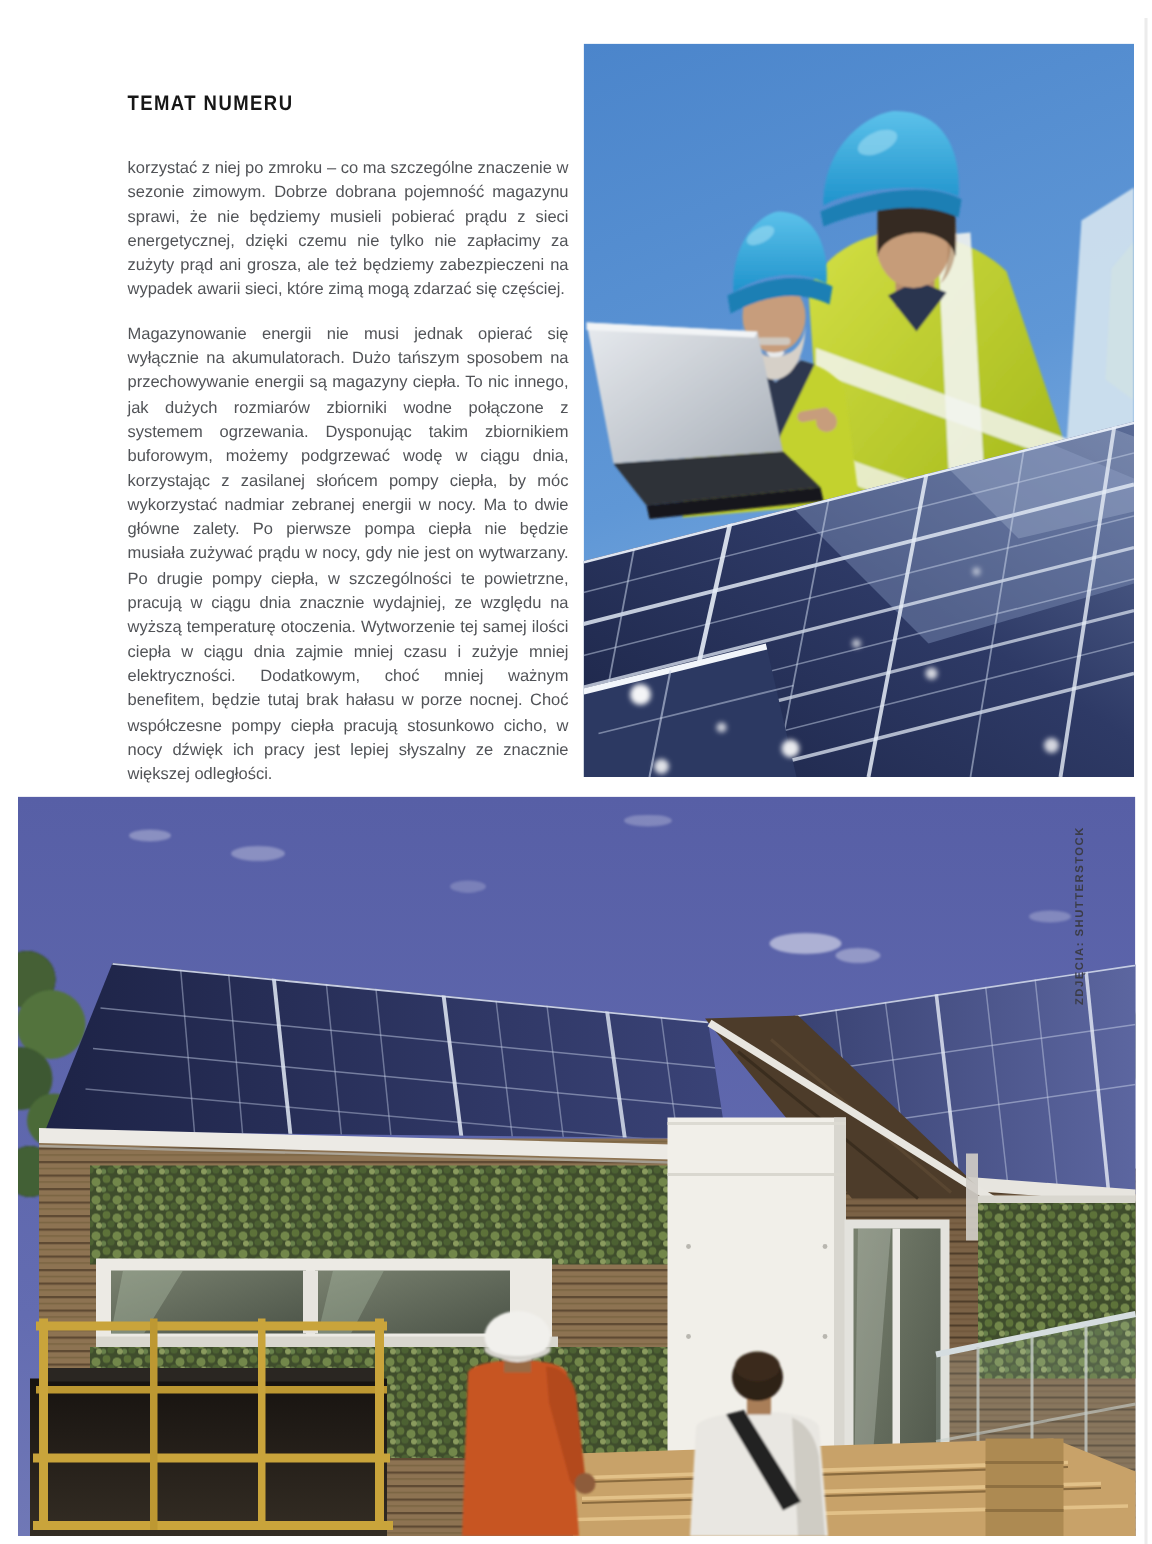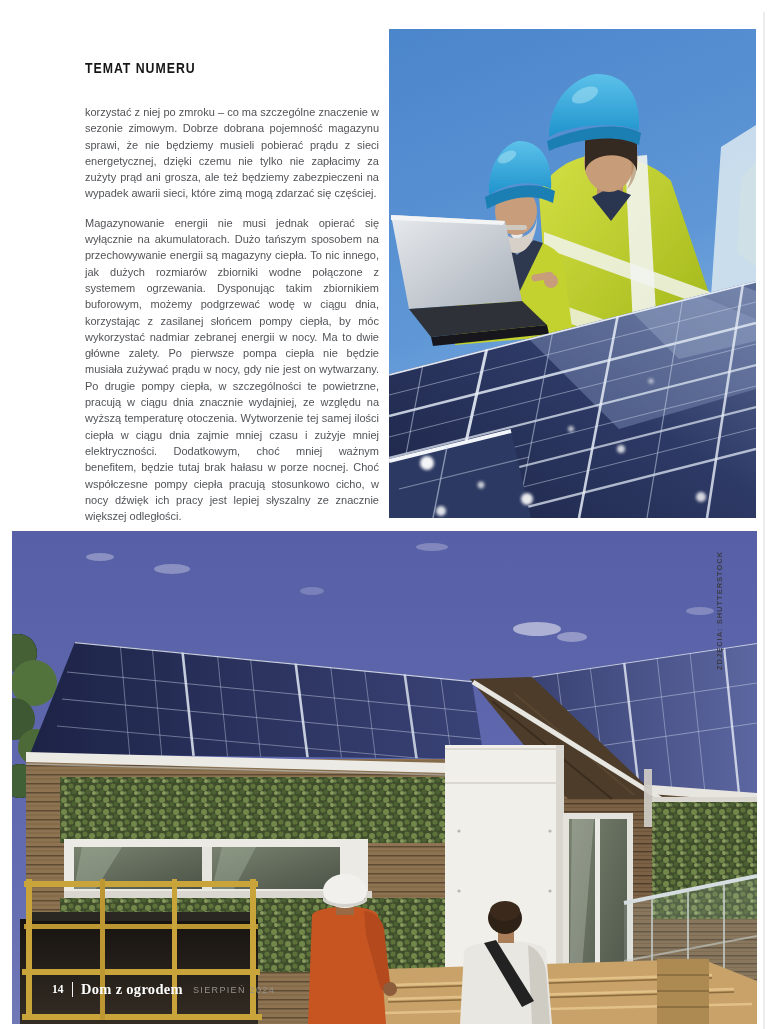--- a/index.html
+++ b/index.html
@@ -390,20 +390,14 @@
         <path d="M516,414 C526,418 532,428 534,440 L538,493 L520,493 Z" fill="#cfccc4"></path>
         <polygon points="472,412 484,409 522,470 510,476" fill="#232323"></polygon>
         <rect x="486" y="398" width="16" height="14" fill="#a97e58"></rect>
         <ellipse cx="493" cy="387" rx="17" ry="16" fill="#2e2017"></ellipse>
         <ellipse cx="493" cy="380" rx="15" ry="10" fill="#3b2b1e"></ellipse>
       </g>
     </svg>
 
     <div class="credit">ZDJĘCIA: SHUTTERSTOCK</div>
 
-    <div class="footer">
-      <span class="pageno">14</span>
-      <span class="divider"></span>
-      <span class="mag">Dom z ogrodem</span>
-      <span class="issue">SIERPIEŃ 2024</span>
-    </div>
   </div>
 </div>
 
 </body></html>

